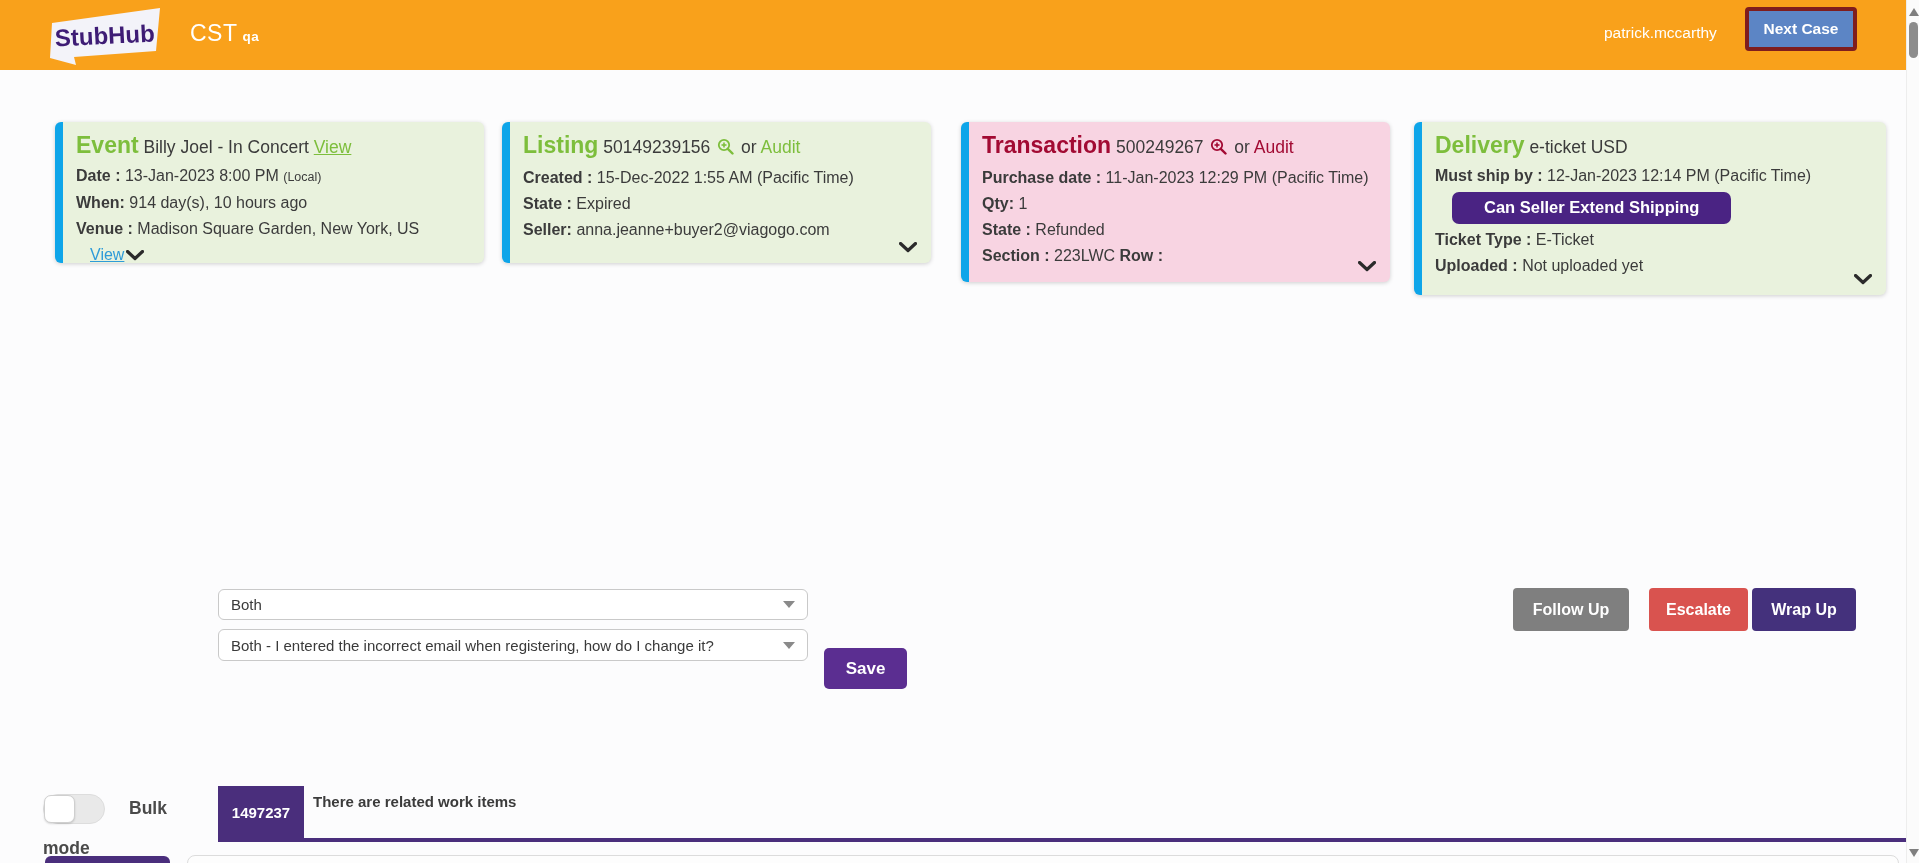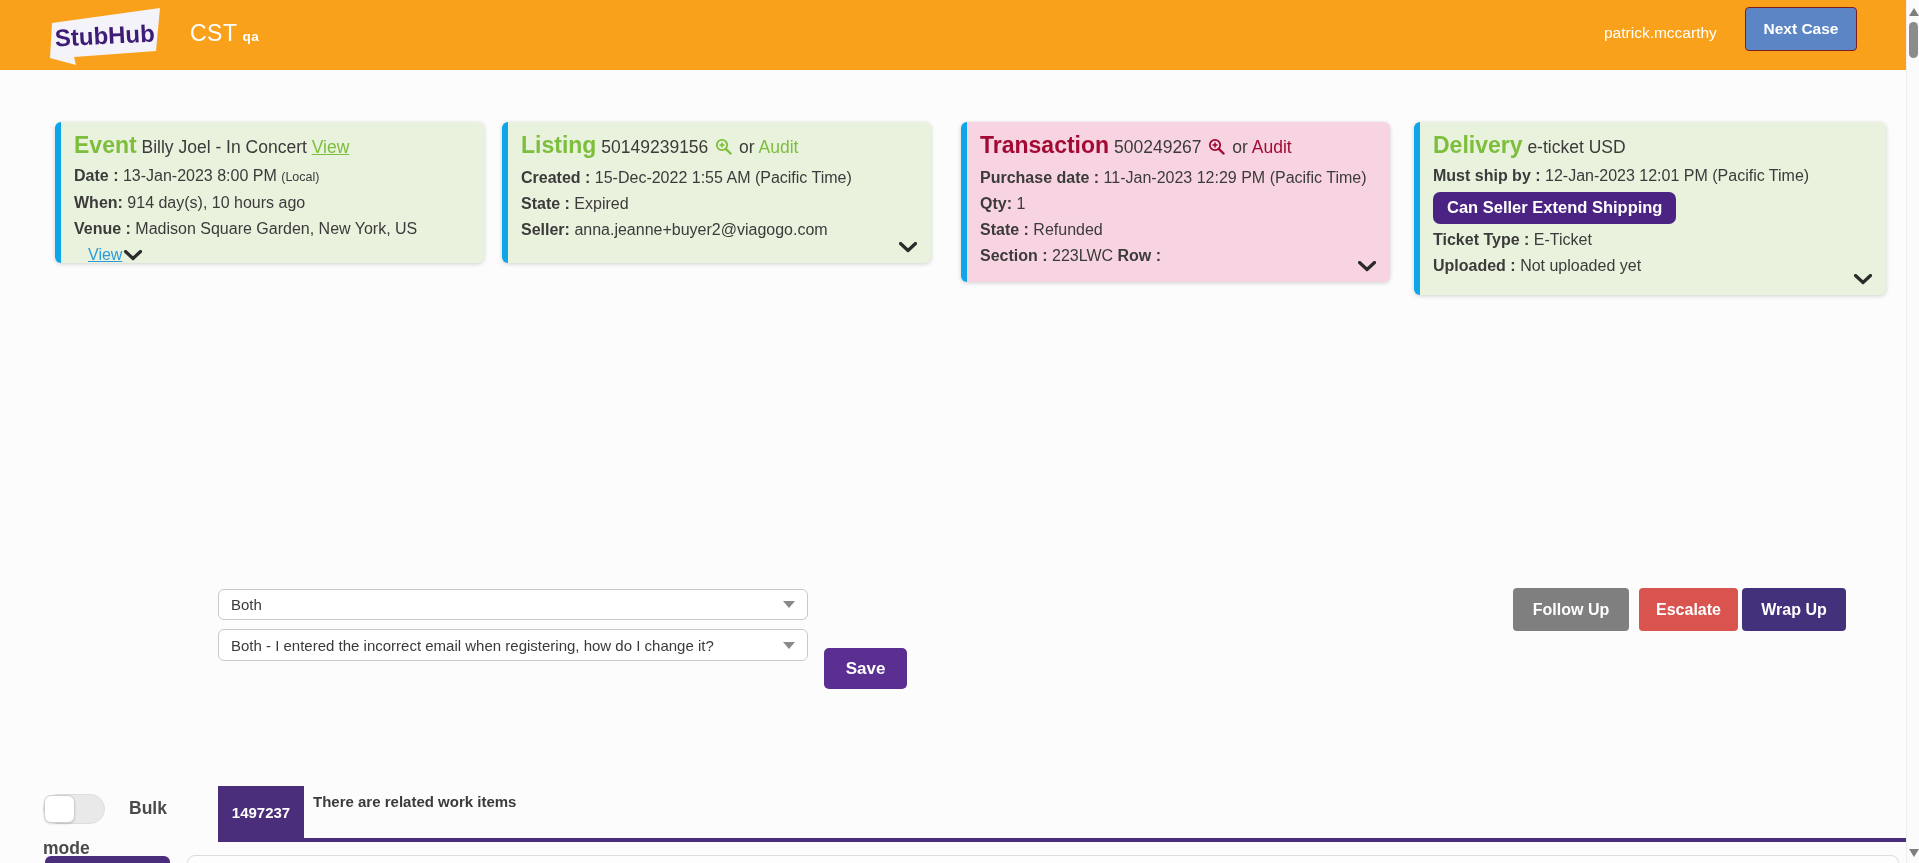--- a/index.html
+++ b/index.html
@@ -6,26 +6,26 @@
   html,body { margin:0; padding:0; width:1919px; height:863px; overflow:hidden;
     font-family:"Liberation Sans",sans-serif; background:#FCFCFD; color:#3B3B3B; }
 
   
   .topbar { position:absolute; left:0; top:0; width:1906px; height:70px; background:#F9A11B; }
   .logo-wrap { position:absolute; left:44px; top:6px; width:122px; height:60px; cursor:pointer; }
   .app-title { position:absolute; left:190px; top:20px; color:#FFFFFF; font-size:23px; font-weight:500; letter-spacing:0.5px; }
   .app-sub { font-size:13.5px; font-weight:700; margin-left:5px; }
   .username { position:absolute; left:1604px; top:24px; color:#FFFFFF; font-size:15.5px; }
   .next-case { position:absolute; left:1745px; top:7px; width:112px; height:44px;
-    background:#5C85C5; border:1px solid #7f1d1d; border-radius:4px; color:#FFF;
+    background:#5C85C5; border:4px solid #7f1d1d; border-radius:4px; color:#FFF;
     font-weight:bold; font-size:15.5px; display:flex; align-items:center; justify-content:center; cursor:pointer; }
 
   
   .cards-row { position:absolute; left:55px; top:122px; display:flex; }
-  .card { position:relative; width:429px; border-left:6px solid #0ea5e9; border-radius:6px;
+  .card { position:relative; width:429px; border-left:8px solid #0ea5e9; border-radius:6px;
     box-shadow:0 1px 4px rgba(0,0,0,0.18); padding:7px 16px 8px 13px; font-size:16px; line-height:26px; }
   .card.green { background:#E9F2DD; }
   .card.pink  { background:#F8D4E2; }
   .c-event    { height:141px; }
   .c-listing  { height:141px; margin-left:18px; }
   .c-trans    { height:160px; margin-left:30px; }
   .c-delivery { height:173px; margin-left:24px; width:472px; }
   .card-head { line-height:32px; font-size:17.5px; }
   .card-title { font-size:23px; font-weight:bold; }
   .t-green { color:#7DBE3C; }
@@ -34,38 +34,38 @@
   .plain-link-green { color:#7DBE3C; cursor:pointer; }
   .plain-link-crimson { color:#A20A33; cursor:pointer; }
   .blue-link { color:#2E9BD8; text-decoration:underline; cursor:pointer; margin-left:14px; }
   .lbl { font-weight:bold; }
   .suffix-sm { font-size:12.5px; }
   .chev { position:absolute; right:14px; bottom:10px; cursor:pointer; }
   .chev svg { display:block; }
   .chev-inline { display:inline-block; vertical-align:-1px; margin-left:2px; cursor:pointer; }
   .zoom-ic { display:inline-block; vertical-align:-2px; margin:0 2px; cursor:pointer; }
   .extend-btn { display:inline-block; background:#4A2383; color:#FFF; font-weight:bold; font-size:16.5px;
-    padding:3px 14px 5px; border-radius:7px; margin:3px 0 3px; cursor:pointer; line-height:24px; }
+    padding:3px 32px 5px; border-radius:7px; margin:3px 17px 3px; cursor:pointer; line-height:24px; }
 
   
   .form-zone { position:absolute; left:218px; top:589px; width:920px; height:90px; }
   .sel { position:absolute; left:0; width:590px; background:#FFF; border:1px solid #C9C9C9; border-radius:6px;
     display:flex; align-items:center; justify-content:space-between; padding:0 12px; font-size:15px; color:#3A3A3A; cursor:pointer; }
   .sel-1 { top:0; height:31px; }
   .sel-2 { top:40px; height:32px; }
   .caret { width:0; height:0; border-left:6px solid transparent; border-right:6px solid transparent; border-top:7px solid #8A8A8A; }
   .save-btn { position:absolute; left:606px; top:42px; width:83px; height:41px; background:#5B2E91; border:none;
     border-radius:5px; color:#FFF; font-weight:bold; font-size:17px; display:flex; align-items:center; justify-content:center; cursor:pointer;margin-top:17px; }
 
   
   .actions { position:absolute; top:588px; left:1513px; display:flex; }
   .act-btn { height:43px; border-radius:4px; color:#FFF; font-weight:bold; font-size:16px;
     display:flex; align-items:center; justify-content:center; cursor:pointer; }
   .b-follow { width:116px; background:#7F7F7F; }
-  .b-escalate { width:99px; background:#D9534F; margin-left:10px; }
+  .b-escalate { width:99px; background:#D9534F; margin-left:20px; }
   .b-wrap { width:104px; background:#44317C; margin-left:4px; }
 
   
   .bulk-zone { position:absolute; left:43px; top:788px; width:152px; font-weight:bold; font-size:17.5px;
     color:#4A4A4A; line-height:40px; }
   .toggle { display:inline-block; vertical-align:middle; width:62px; height:30px; background:#E9E9E9;
     border:1px solid #DDD; border-radius:15px; position:relative; margin-right:24px; cursor:pointer; }
   .knob { position:absolute; left:0px; top:0px; width:31px; height:28px; background:#FFF;
     border:1px solid #CFCFCF; border-radius:7px; box-shadow:0 1px 2px rgba(0,0,0,0.15); }
   .wi-tab { position:absolute; left:218px; top:786px; width:86px; height:52px; background:#4A2E7C;
@@ -196,21 +196,21 @@
       </span>
   </div>
 
   <div class="card green c-delivery">
     <div class="card-head">
       <span class="card-title t-green">Delivery</span>
       <span>e-ticket USD</span>
     </div>
     <div>
       <span class="lbl">Must ship by :</span>
-      <span>12-Jan-2023 12:01 PM (Pacific Time)</span>
+      <span>12-Jan-2023 12:14 PM (Pacific Time)</span>
     </div>
     <div>
       <span class="extend-btn">Can Seller Extend Shipping</span>
     </div>
     <div>
       <span class="lbl">Ticket Type :</span>
       <span>E-Ticket</span>
     </div>
     <div>
       <span class="lbl">Uploaded :</span>

